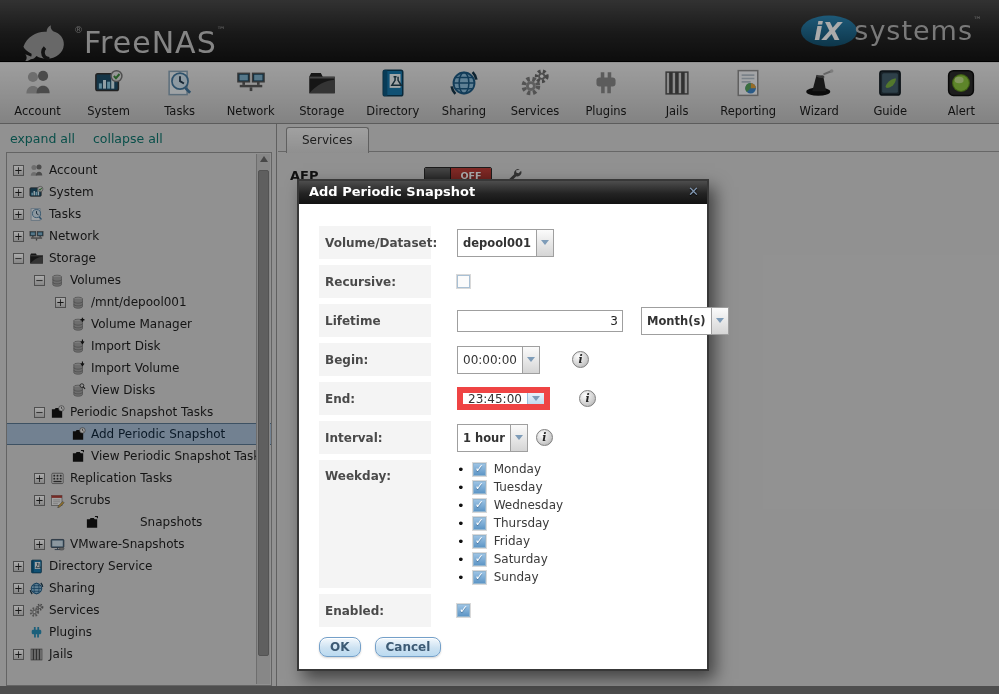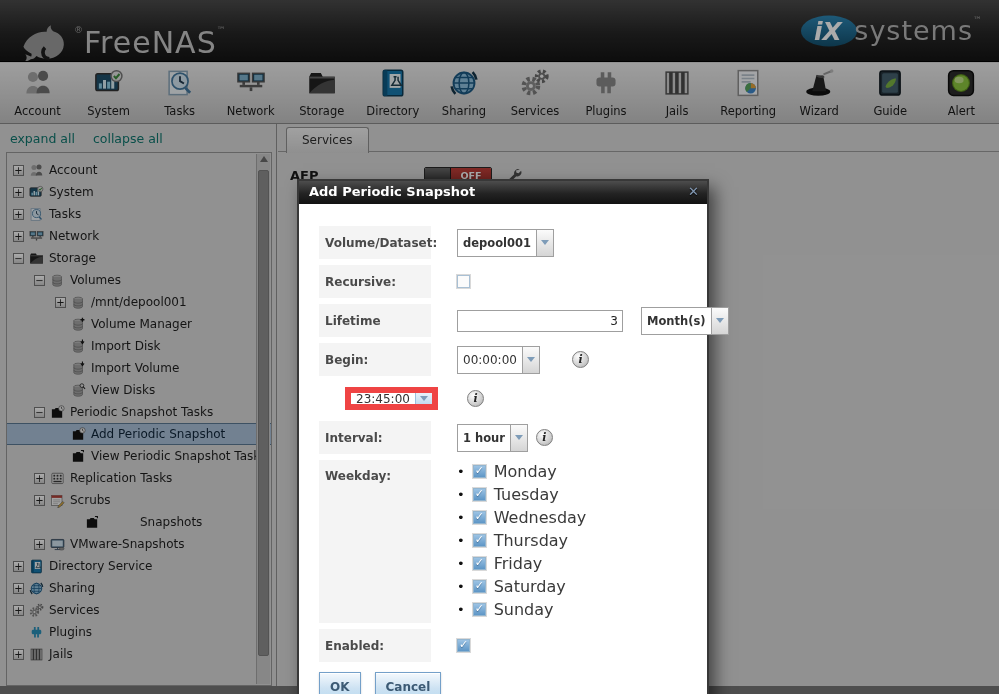--- a/index.html
+++ b/index.html
@@ -107,24 +107,24 @@
 
   .cb{ width:13px; height:13px; display:inline-block; position:relative;
        border:1px solid #a9c0d4; background:#fbfbfb; outline:1px solid #d9d9d9; cursor:pointer; }
   .cb.checked{ border:1px solid #93b5cf; background:linear-gradient(#9cc3e4,#5e96c6); }
   .cb.checked::after{ content:"✓"; position:absolute; left:1px; top:-2px; color:#fff;
                       font-size:11px; font-weight:bold; text-shadow:0 1px 1px rgba(40,80,120,.6); }
 
   #weekday-list{ list-style:none; }
   #weekday-list li{ display:flex; align-items:center; gap:8px; margin-bottom:4px; }
   .blt{ font-size:13px; color:#111; line-height:13px; }
-  .dlabel{ font-size:16px; color:#3a3a3a; }
+  .dlabel{ font-size:12px; color:#3a3a3a; }
 
   #btn-row{ display:flex; gap:14px; margin-top:10px; }
-  .btn{ min-width:34px; padding:7px 10px; border:1px solid #74a0c9; border-radius:0;
+  .btn{ min-width:34px; padding:2px 10px; border:1px solid #74a0c9; border-radius:8px;
         background:linear-gradient(#f4f9fd,#cde2f2 55%,#badaf0); font-weight:bold; font-size:12px;
         color:#3c5a74; cursor:pointer; box-shadow:inset 0 1px 0 #fff, 0 1px 2px rgba(0,0,0,.18);
         font-family:inherit; }
 </style>
 </head>
 <body>
 
 <div id="page">
 
   <div id="hdr">
@@ -615,20 +615,21 @@
             <span class="combo-txt plain">00:00:00</span>
             <span class="combo-btn">
                 <span class="tri"></span>
               </span>
           </span>
           <span class="info" style="margin-left:32px">i</span>
         </div>
       </div>
 
       <div class="frow">
+        <div class="flabel">End:</div>
         <div class="ffield">
           <span class="combo focused">
             <span class="combo-txt plain">
                 <span>23:45:00</span>
                 <span class="caret"></span>
               </span>
             <span class="combo-btn">
                 <span class="tri"></span>
               </span>
           </span>

